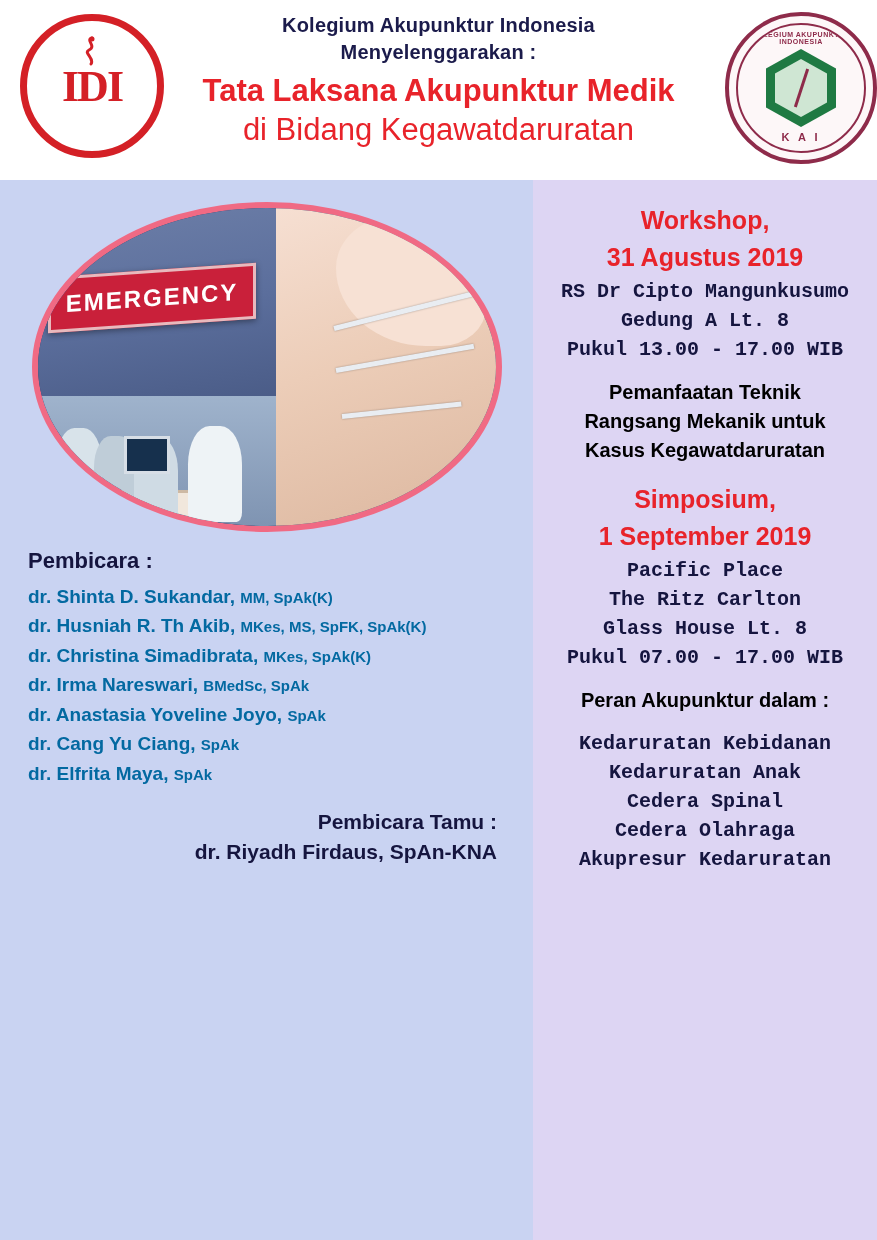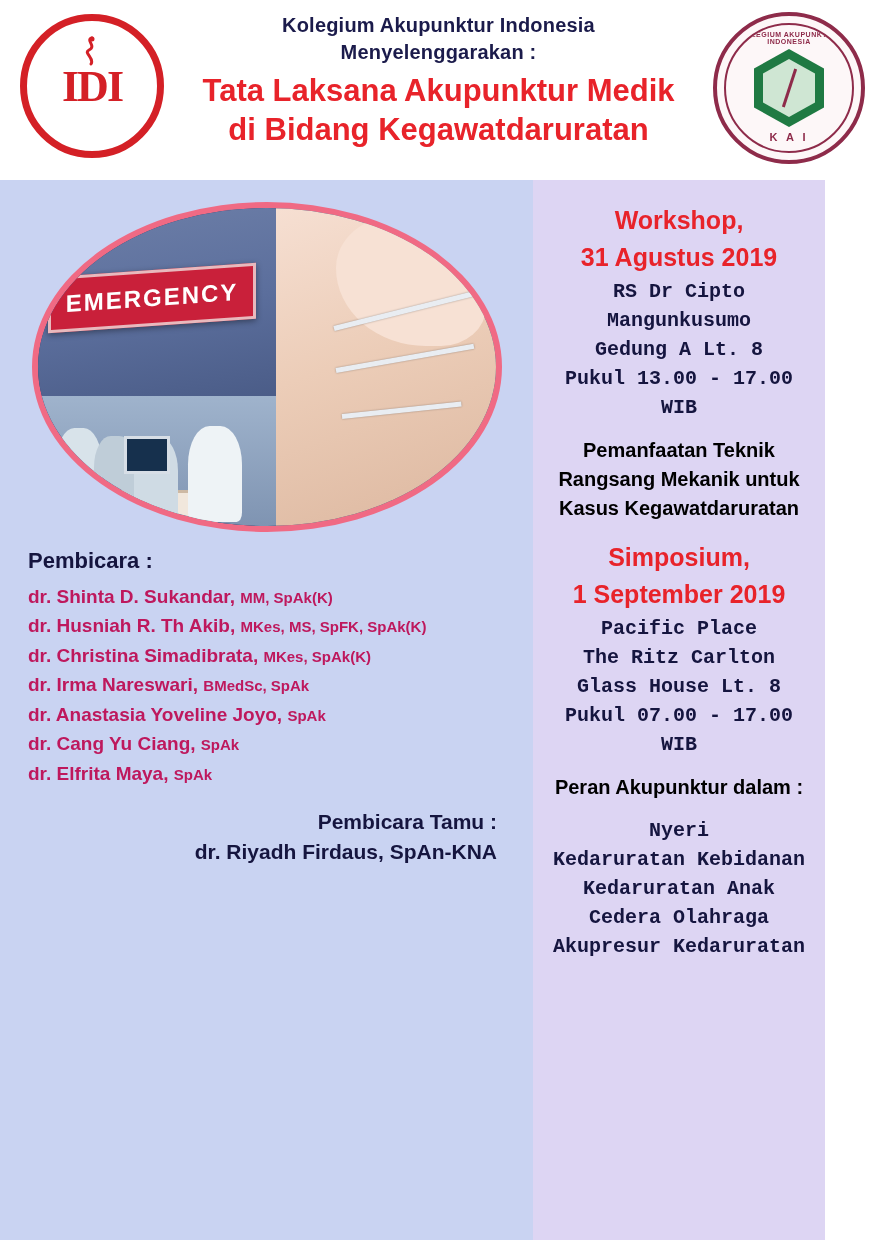--- a/index.html
+++ b/index.html
@@ -32,21 +32,21 @@
   }
   .title-main {
     font-size: 31px;
     font-weight: bold;
     color: #e8232a;
     line-height: 1.25;
     margin-top: 6px;
   }
   .title-sub {
     font-size: 31px;
-    font-weight: bold;
+    font-weight: normal;
     color: #e8232a;
     line-height: 1.25;
   }
 
   
   .idi-logo {
     position: absolute;
     left: 20px;
     top: 14px;
     width: 144px;
@@ -78,21 +78,21 @@
   .idi-snake {
     position: absolute;
     left: 50%;
     top: 8px;
     transform: translateX(-50%);
   }
 
   
   .kai-logo {
     position: absolute;
-    right: 12px;
+    right: 0;
     top: 12px;
     width: 152px;
     height: 152px;
     border-radius: 50%;
     background: #fdf7f8;
     border: 4px solid #8e2b4a;
     display: flex;
     align-items: center;
     justify-content: center;
   }
@@ -139,21 +139,21 @@
   .content {
     display: flex;
     height: 1060px;
   }
   .left-col {
     width: 533px;
     background: #c9d3f2;
     position: relative;
   }
   .right-col {
-    width: 292px;
+    width: 344px;
     background: #ddd5f3;
     position: relative;
   }
 
   
   .photo-wrap {
     margin: 22px auto 0;
     width: 470px;
     height: 330px;
     border-radius: 50%;
@@ -224,21 +224,21 @@
     background: #f7e1d4; border-radius: 40% 50% 30% 60%;
   }
 
   .speakers {
     padding: 16px 0 0 28px;
   }
   .speakers h3 {
     font-size: 22px; font-weight: bold; color: #15153f; margin-bottom: 8px;
   }
   .spk-row {
-    font-size: 19px; font-weight: bold; color: #be185d; line-height: 1.55;
+    font-size: 19px; font-weight: bold; color: #0369a1; line-height: 1.55;
     white-space: nowrap;
   }
   .spk-row .deg { font-size: 15px; font-weight: bold; }
 
   .guest {
     margin-top: 22px;
     text-align: right;
     padding-right: 36px;
   }
   .guest h3 { font-size: 21px; font-weight: bold; color: #15153f; }
@@ -382,20 +382,20 @@
       <div class="r-dark">The Ritz Carlton</div>
       <div class="r-dark">Glass House Lt. 8</div>
       <div class="r-dark">Pukul 07.00 - 17.00 WIB</div>
 
       <div class="sp-md"></div>
 
       <div class="r-gray">Peran Akupunktur dalam :</div>
 
       <div class="sp-md"></div>
 
-      <div class="r-dark">Nyeri</div>
       <div class="r-dark">Kedaruratan Kebidanan</div>
       <div class="r-dark">Kedaruratan Anak</div>
+      <div class="r-dark">Cedera Spinal</div>
       <div class="r-dark">Cedera Olahraga</div>
       <div class="r-dark">Akupresur Kedaruratan</div>
     </div>
   </div>
 </div>
 
 </body></html>

